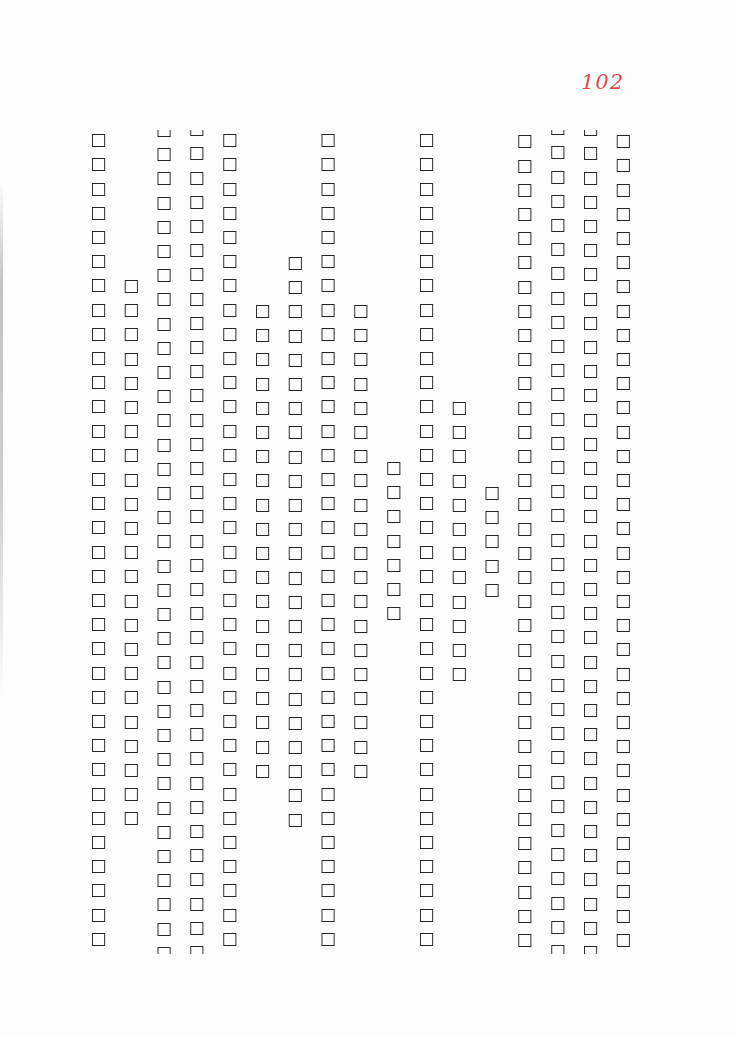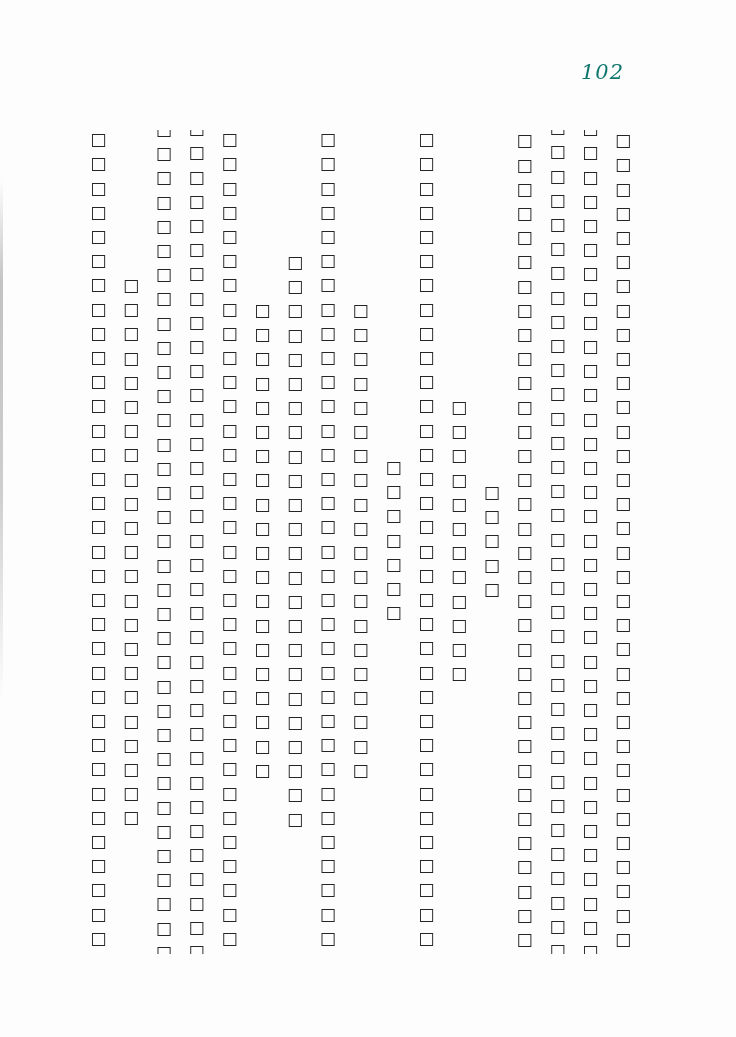--- a/index.html
+++ b/index.html
@@ -24,25 +24,25 @@
     position: absolute;
     left: 0;
     top: 180px;
     width: 3px;
     height: 520px;
     background: linear-gradient(#fdfdfd, #555 20%, #777 60%, #fdfdfd);
     opacity: 0.35;
   }
   .page-number {
     position: absolute;
-    top: 60px;
+    top: 70px;
     right: 112px;
     font-size: 21px;
     font-style: italic;
-    color: #0f766e;
+    color: #ef4444;
     letter-spacing: 1px;
     font-family: "DejaVu Serif", serif;
   }
   .text-block {
     position: absolute;
     top: 130px;
     right: 97px;
     height: 824px;
     display: flex;
     flex-direction: row-reverse; 

